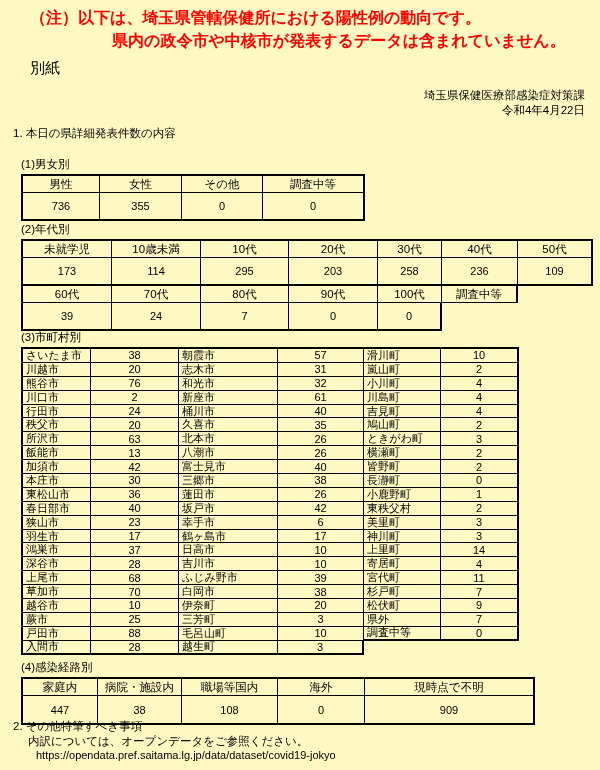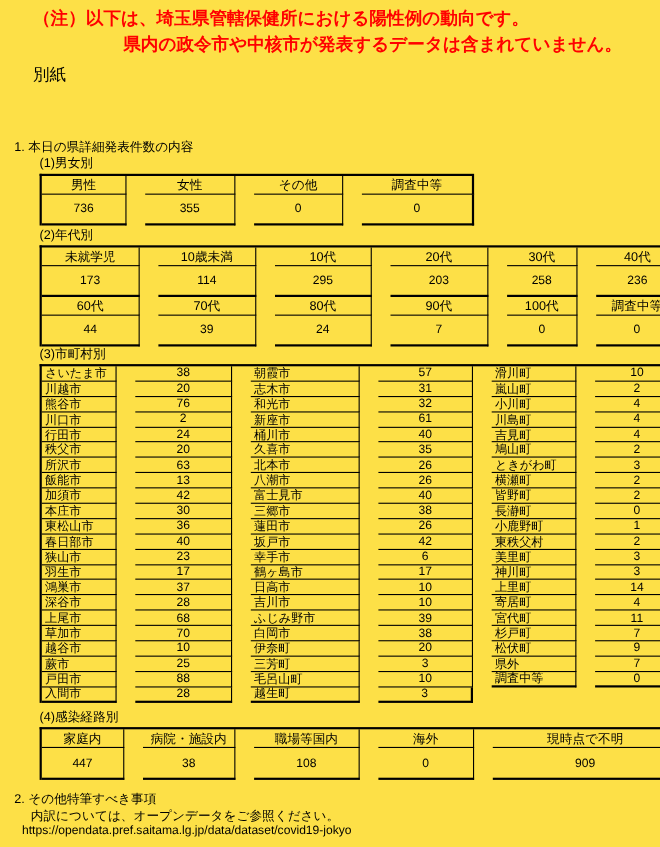--- a/index.html
+++ b/index.html
@@ -1,40 +1,40 @@
 <!DOCTYPE html>
 <html><head>
 <meta charset="utf-8">
 <style>
   html,body { margin:0; padding:0; background:#ffffff; }
   .page {
-    position:relative; width:600px; height:770px; background:#fde047;
+    position:relative; width:600px; height:770px; background:#fef9c3;
     font-family:"Liberation Sans","DejaVu Sans",sans-serif; color:#000;
     overflow:hidden;
   }
   .note { position:absolute; left:30px; top:6px; color:#ff0000; font-weight:bold;
           font-size:16px; line-height:23px; white-space:nowrap; }
   .note .l2 { margin-left:82px; }
   .beppyo { position:absolute; left:30px; top:59px; font-size:15px; }
   .dept-block { position:absolute; right:15px; top:88px; text-align:right;
                 font-size:11.5px; line-height:15px; }
   .sec-title { position:absolute; left:13px; font-size:11.5px; }
   .sec1 { top:126px; }
   .sec2 { top:719px;text-align:center; }
   .sec2-line { position:absolute; left:28px; top:734px; font-size:11.5px; }
-  .sec2-url  { position:absolute; left:20px; top:749px; font-size:11px; }
+  .sec2-url  { position:absolute; left:36px; top:749px; font-size:11px; }
   .tlabel { font-size:11.5px; margin:0 0 2px 0; }
-  .sec-table { position:absolute; left:36px; }
+  .sec-table { position:absolute; left:21px;margin-top:16px; }
   .s-gender { top:141px; }
   .s-age    { top:206px; }
   .s-muni   { top:314px; }
   .s-route  { top:644px; }
 
   .tbl { border-top:2px solid #000; border-left:2px solid #000; width:max-content; }
-  .row { display:grid;gap:17px; }
+  .row { display:grid; }
   .cell { box-sizing:border-box; border-right:1px solid #000; border-bottom:1px solid #000;
           display:flex; align-items:center; justify-content:center; overflow:hidden;
           white-space:nowrap; }
   .row .cell:last-child { border-right-width:2px; }
   .tbl .row:last-child .cell { border-bottom-width:2px; }
   .hd .cell { height:17px; font-size:11.5px; }
   .vl .cell { height:28px; font-size:11px; }
 
   .t1 .row { grid-template-columns:77px 82px 81px 102px; }
   .t2a .row { grid-template-columns:89px 89px 88px 89px 64px 76px 75px; }
@@ -54,20 +54,24 @@
 
 <div class="page">
 
   <div class="note">
     <div class="l1">（注）以下は、埼玉県管轄保健所における陽性例の動向です。</div>
     <div class="l2">県内の政令市や中核市が発表するデータは含まれていません。</div>
   </div>
 
   <div class="beppyo">別紙</div>
 
+  <div class="dept-block">
+    <div>埼玉県保健医療部感染症対策課</div>
+    <div>令和4年4月22日</div>
+  </div>
 
   <div class="sec-title sec1">1. 本日の県詳細発表件数の内容</div>
 
   <div class="sec-table s-gender">
     <div class="tlabel">(1)男女別</div>
     <div class="tbl t1">
         <div class="row hd">
           <div class="cell">男性</div>
           <div class="cell">女性</div>
           <div class="cell">その他</div>
@@ -107,21 +111,20 @@
     <div class="tbl t2b">
         <div class="row hd">
           <div class="cell">60代</div>
           <div class="cell">70代</div>
           <div class="cell">80代</div>
           <div class="cell">90代</div>
           <div class="cell">100代</div>
           <div class="cell">調査中等</div>
         </div>
         <div class="row vl">
-          <div class="cell">44</div>
           <div class="cell">39</div>
           <div class="cell">24</div>
           <div class="cell">7</div>
           <div class="cell">0</div>
           <div class="cell">0</div>
         </div>
       </div>
   </div>
 
   <div class="sec-table s-muni">

